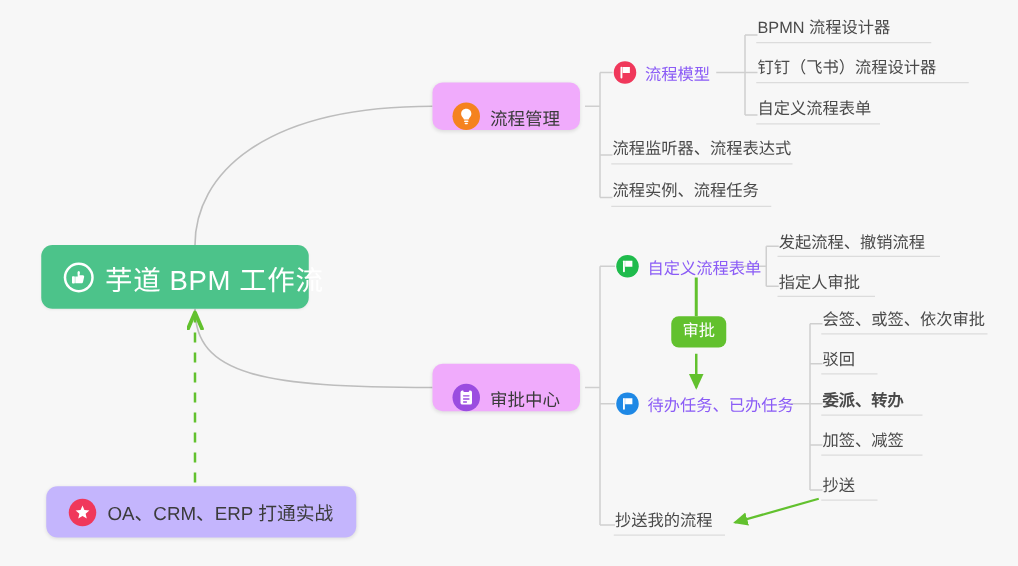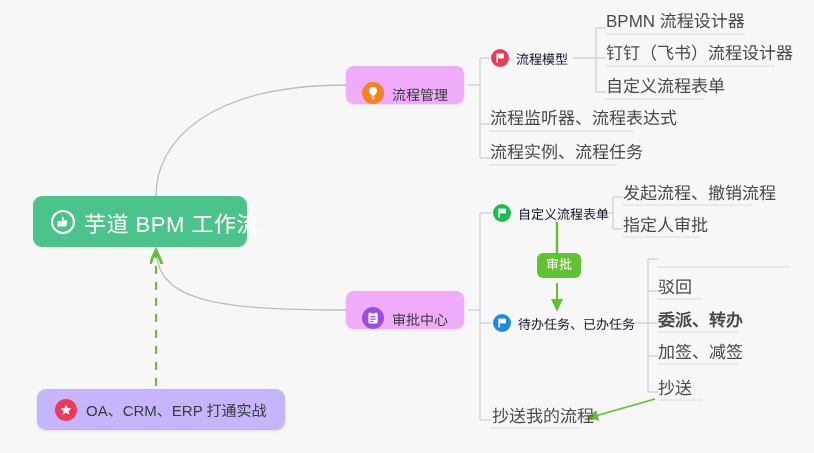--- a/index.html
+++ b/index.html
@@ -88,28 +88,28 @@
   
   .topic-node {
     position: absolute;
     display: flex;
     align-items: center;
     height: 26px;
     white-space: nowrap;
   }
   .topic-node .label {
     font-size: 13px;
-    color: #0f172a;
+    color: #8b5cf6;
     margin-left: 7px;
   }
 
   
   .leaf-node {
     position: absolute;
-    font-size: 17px;
+    font-size: 13px;
     color: #4a4a4a;
     white-space: nowrap;
     padding-bottom: 4px;
     height: 20px;
     line-height: 18px;
   }
 
   
   .callout-node {
     position: absolute;
@@ -286,20 +286,21 @@
   <div class="leaf-node" style="left:606px; top:13px;">BPMN 流程设计器</div>
   <div class="leaf-node" style="left:606px; top:78px;">自定义流程表单</div>
   <div class="leaf-node" style="left:606px; top:45px;">钉钉（飞书）流程设计器</div>
 
   <div class="leaf-node" style="left:490px; top:110px;">流程监听器、流程表达式</div>
   <div class="leaf-node" style="left:490px; top:144px;">流程实例、流程任务</div>
 
   <div class="leaf-node" style="left:623px; top:185px;">发起流程、撤销流程</div>
   <div class="leaf-node" style="left:623px; top:217px;">指定人审批</div>
 
+  <div class="leaf-node" style="left:658px; top:247px;">会签、或签、依次审批</div>
   <div class="leaf-node" style="left:658px; top:279px;">驳回</div>
   <div class="leaf-node" style="left:658px; top:312px;font-weight:bold;">委派、转办</div>
   <div class="leaf-node" style="left:658px; top:344px;">加签、减签</div>
   <div class="leaf-node" style="left:658px; top:380px;">抄送</div>
 
   <div class="leaf-node" style="left:492px; top:408px;">抄送我的流程</div>
 
   <div class="tag-node">审批</div>
 
   <div class="callout-node">

